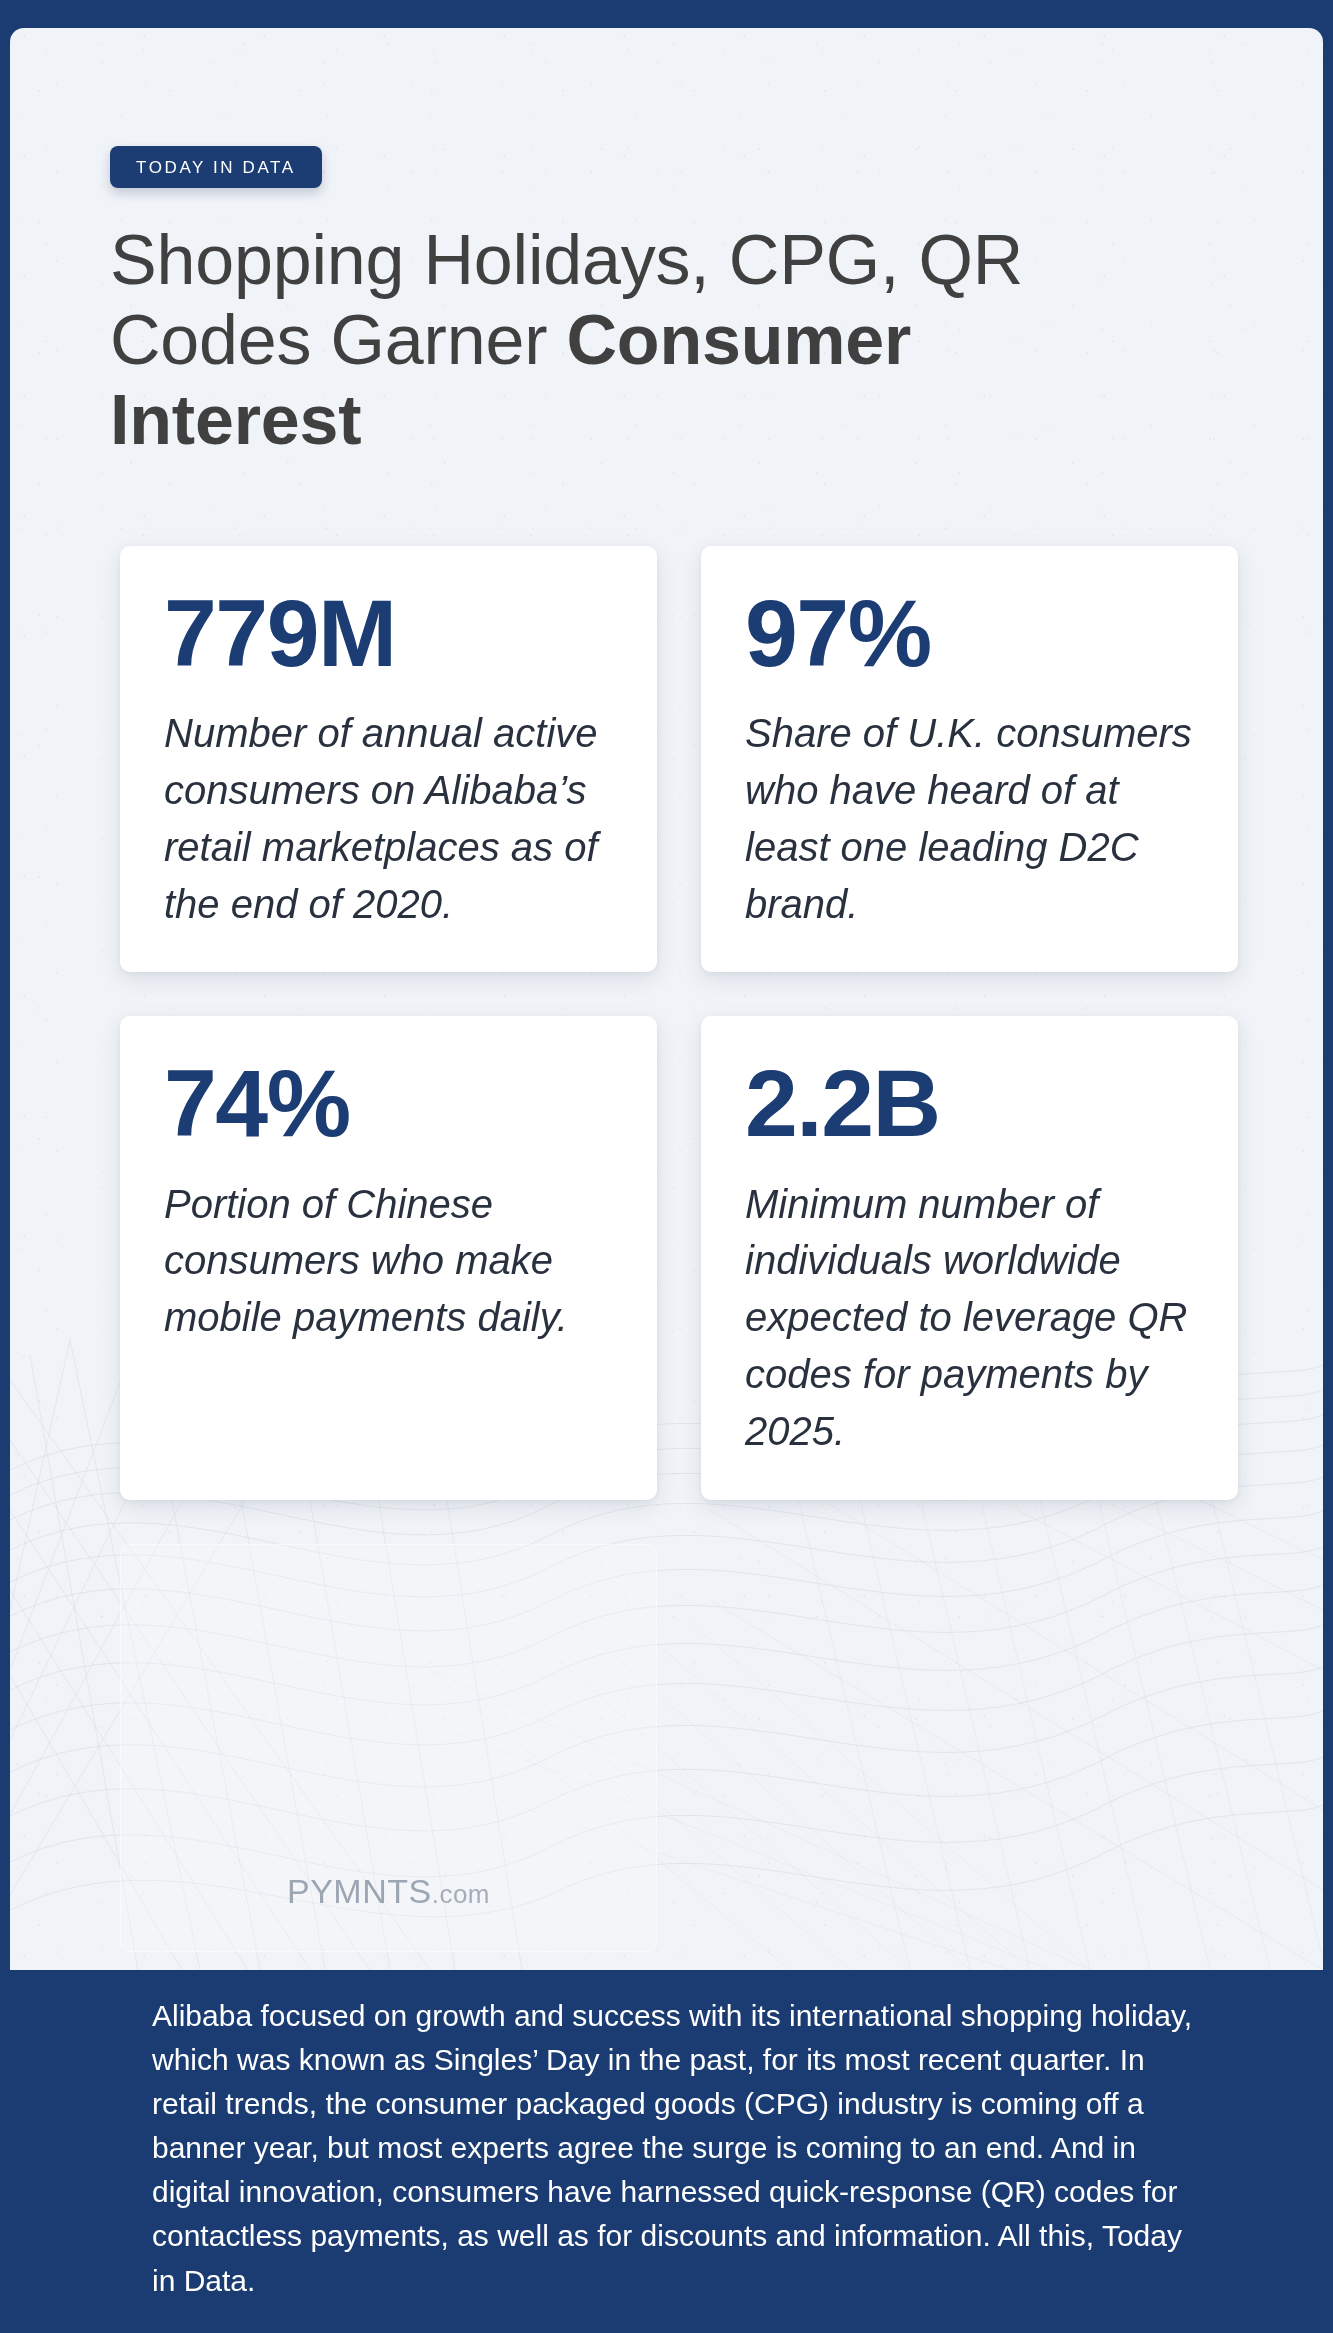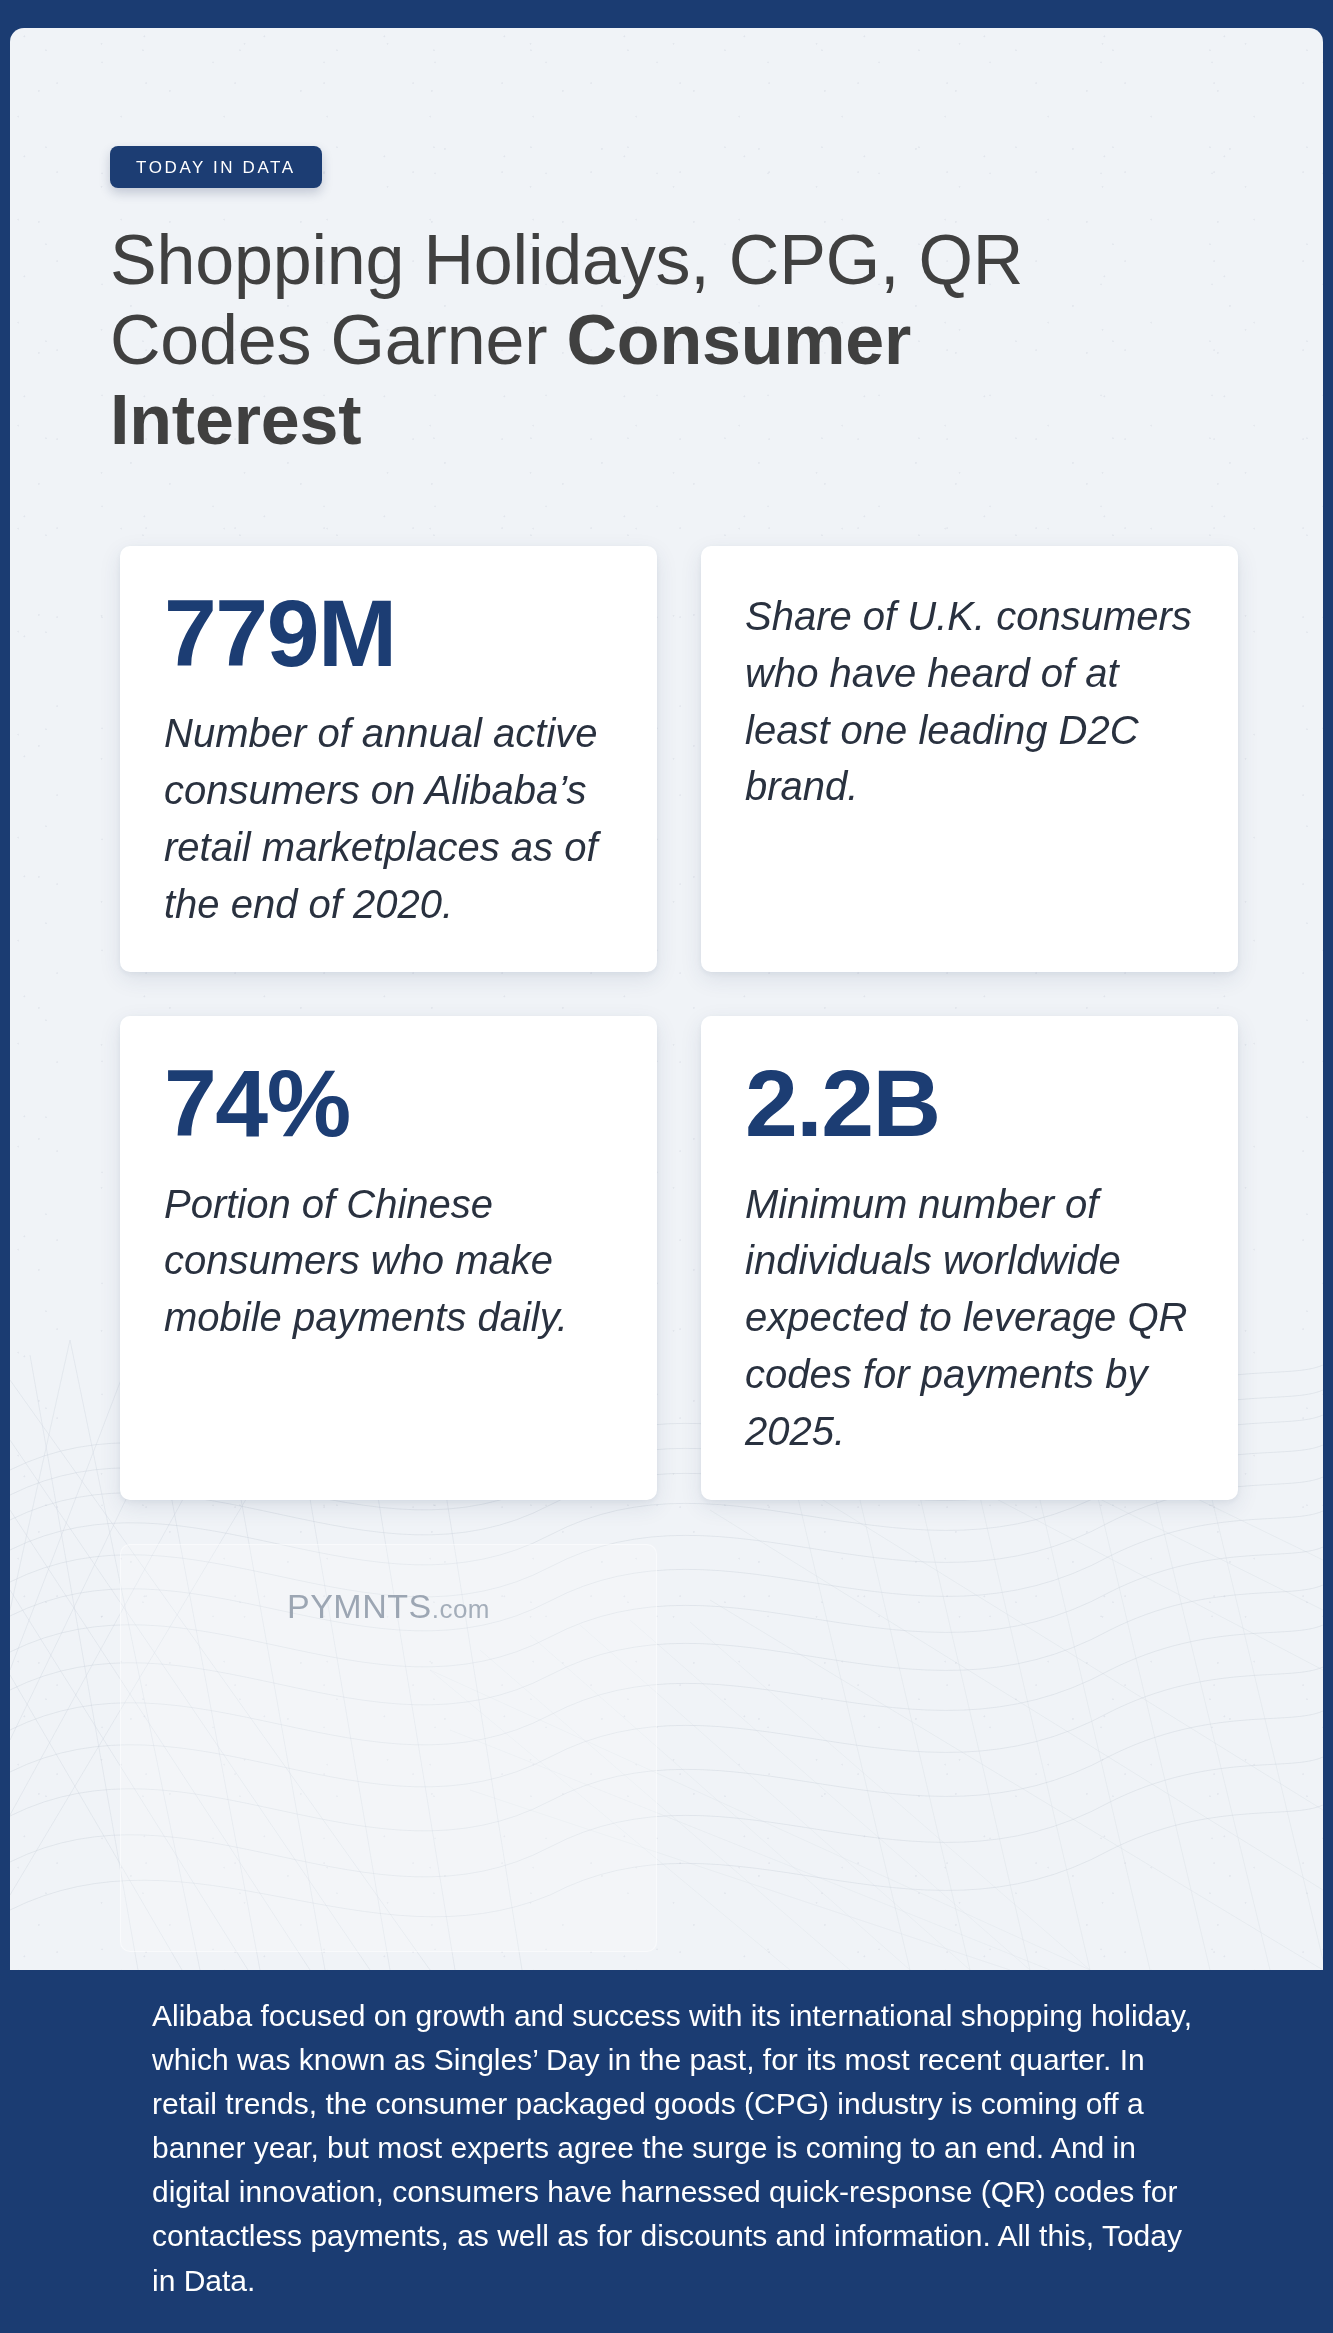--- a/index.html
+++ b/index.html
@@ -144,21 +144,21 @@
     font-weight: 400;
     font-style: italic;
   }
 
   
   .card.ghost {
     background: rgba(255,255,255,0.22);
     box-shadow: none;
     border: 1px solid rgba(255,255,255,0.45);
     display: flex;
-    align-items: flex-start;
+    align-items: flex-end;
     justify-content: center;
     position: relative;
   }
   .wm {
     font-size: 34px;
     letter-spacing: 0.5px;
     color: #8E99A8;
     opacity: .85;
     white-space: nowrap;
   }
@@ -239,20 +239,21 @@
     </div>
 
     <div class="grid">
 
       <div class="card r1">
         <div class="stat">779M</div>
         <p class="desc">Number of annual active consumers on Alibaba’s retail marketplaces as of the end of 2020.</p>
       </div>
 
       <div class="card r1">
+        <div class="stat">97%</div>
         <p class="desc">Share of U.K. consumers who have heard of at least one leading D2C brand.</p>
       </div>
 
       <div class="card r2">
         <div class="stat">74%</div>
         <p class="desc">Portion of Chinese consumers who make mobile payments daily.</p>
       </div>
 
 
       <div class="card r3">

